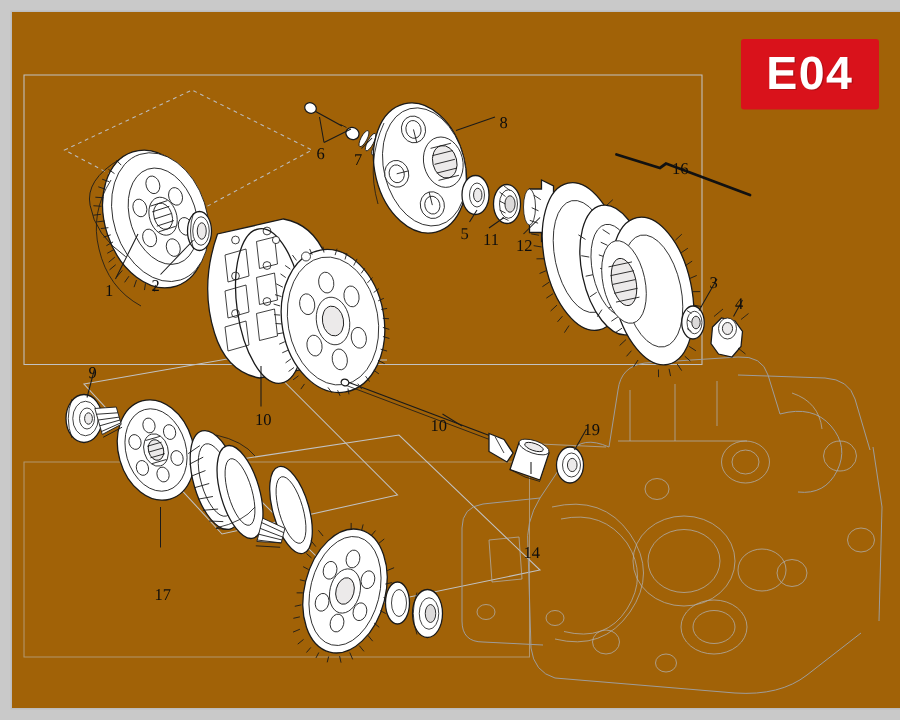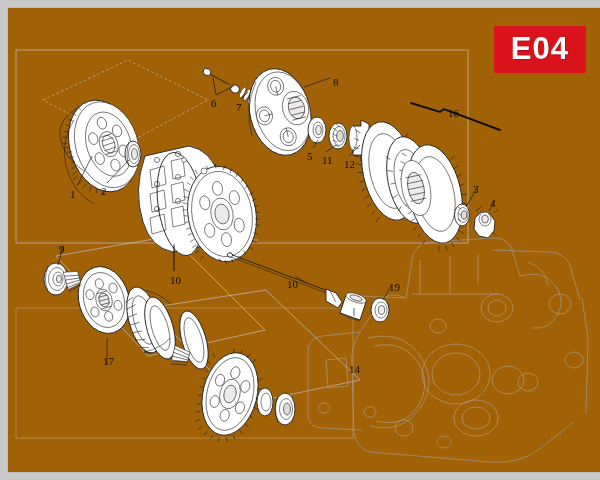--- a/index.html
+++ b/index.html
@@ -460,16 +460,16 @@
       <div class="lbl" style="left: 228px; top: 94px;">7</div>
       <div class="lbl" style="left: 325px; top: 69px;">8</div>
       <div class="lbl" style="left: 51px; top: 236px;">9</div>
       <div class="lbl" style="left: 279px; top: 271px; text-align: right;">10</div>
       <div class="lbl" style="left: 314px; top: 147px; font-family: Liberation Serif, serif;">11</div>
       <div class="lbl" style="left: 336px; top: 151px;">12</div>
       <div class="lbl" style="left: 162px; top: 267px;">10</div>
       <div class="lbl" style="left: 341px; top: 312px; margin-top: 44px;">14</div>
       <div class="lbl" style="left: 381px; top: 274px;">19</div>
       <div class="lbl" style="left: 440px; top: 100px;">16</div>
-      <div class="lbl" style="left: 95px; top: 348px;">17</div>
+      <div class="lbl" style="left: 95px; top: 384px;">17</div>
     </div>
 
 </div>
 
 </body></html>

